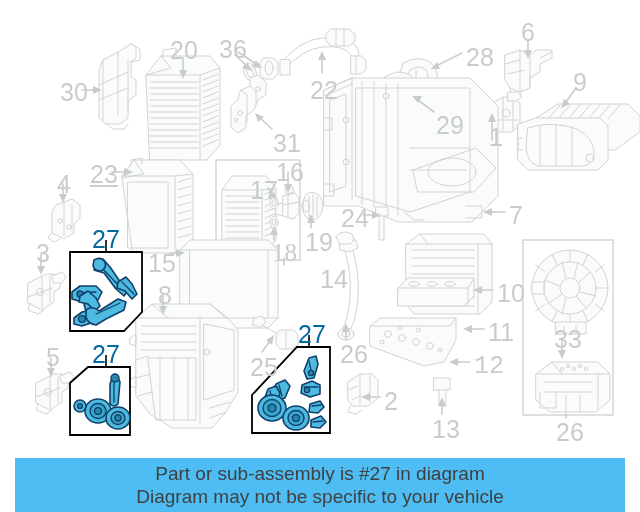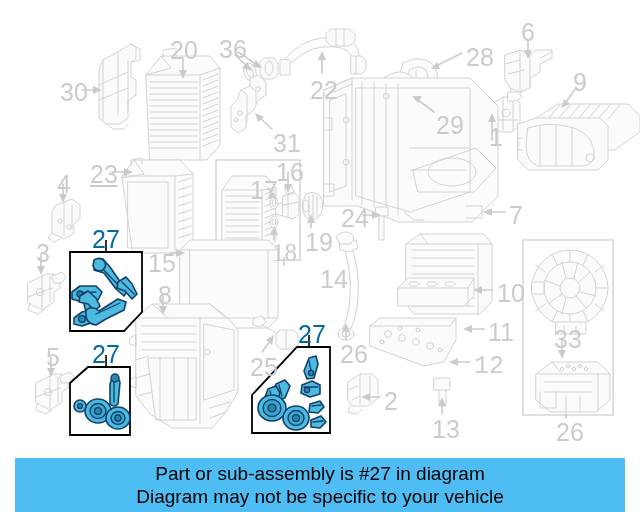--- a/index.html
+++ b/index.html
@@ -27,21 +27,21 @@
   
   #notice-banner{
     position:absolute;
     left:15px; top:458px; width:610px; height:54px;
     background:#4ebdf4;
     display:flex; flex-direction:column;
     align-items:center; justify-content:center;
     box-sizing:border-box;
   }
   #notice-banner .bline{
-    color:#000000;
+    color:#404040;
     font-size:19px;
     line-height:23px;
     font-family:"Liberation Sans", sans-serif;
     text-align:center;
     white-space:nowrap;
   }
 
   
   .gl{fill:none;stroke:#d0d3d6;stroke-width:1;stroke-linejoin:round;stroke-linecap:round;}
   .glf{fill:#fafbfb;stroke:#d0d3d6;stroke-width:1;stroke-linejoin:round;stroke-linecap:round;}

